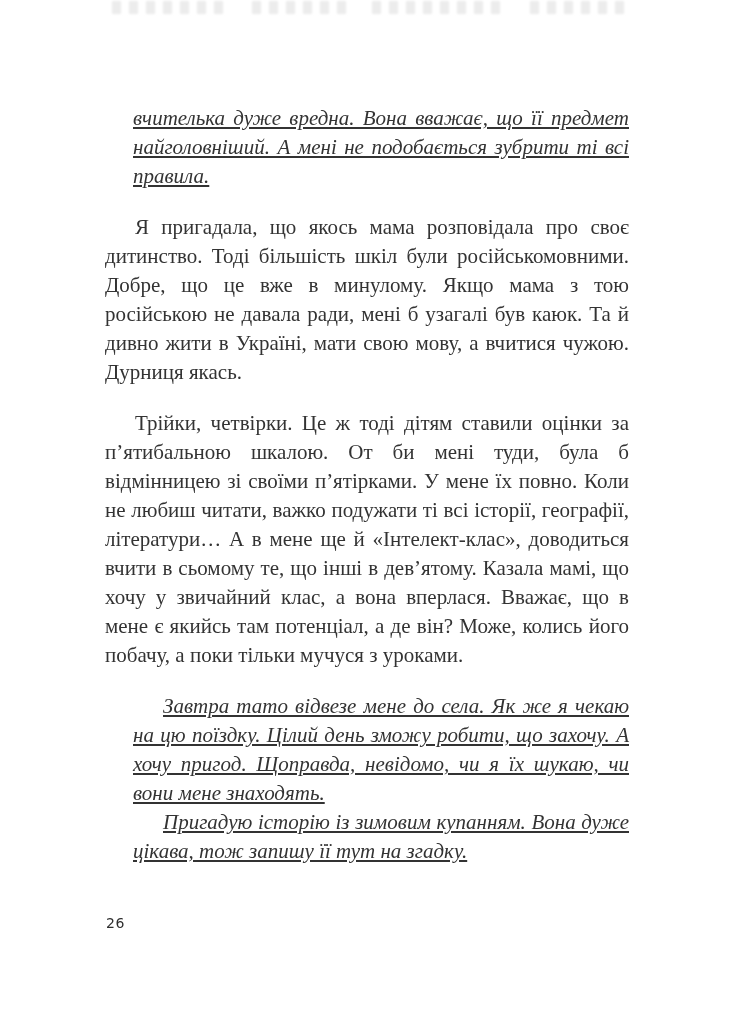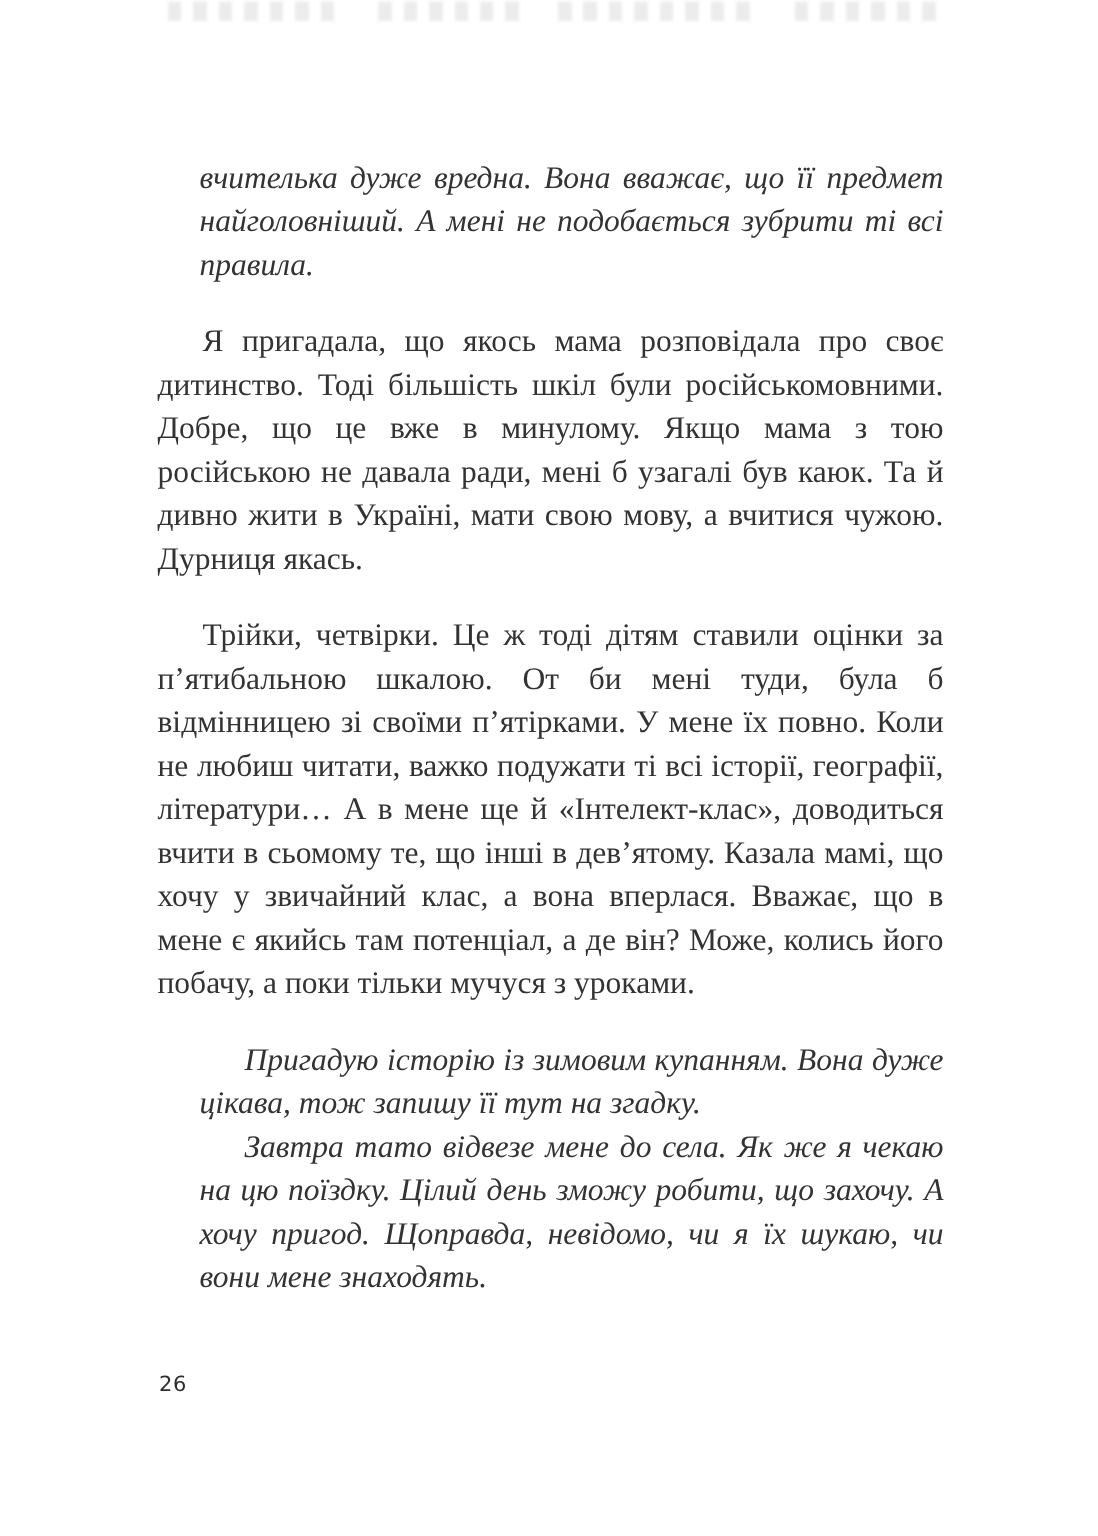--- a/index.html
+++ b/index.html
@@ -48,20 +48,21 @@
     hyphens: auto;
   }
   .text-block p {
     margin: 0 0 22px 0;
     text-indent: 30px;
   }
   .text-block p.noindent { text-indent: 0; }
   .text-block p.italic {
     font-style: italic;
     margin-left: 28px;
+    text-decoration: underline;
   }
   .text-block p.tight { margin-bottom: 0; }
 
   .page-number {
     position: absolute;
     left: 106px;
     top: 915px;
     font-family: "DejaVu Sans", sans-serif;
     font-size: 14px;
     letter-spacing: 0.5px;
@@ -78,20 +79,20 @@
   </div>
 
   <div class="text-block">
     <p class="italic noindent">вчителька дуже вредна. Вона вважає, що її предмет найголовніший. А мені не подобається зубрити ті всі правила.</p>
 
     <p>Я пригадала, що якось мама розповідала про своє дитинство. Тоді більшість шкіл були російськомовними. Добре, що це вже в минулому. Якщо мама з тою російською не давала ради, мені б узагалі був каюк. Та й дивно жити в Україні, мати свою мову, а вчитися чужою. Дурниця якась.</p>
 
 
     <p>Трійки, четвірки. Це ж тоді дітям ставили оцінки за п’ятибальною шкалою. От би мені туди, була б відмінницею зі своїми п’ятірками. У мене їх повно. Коли не любиш читати, важко подужати ті всі історії, географії, літератури… А в мене ще й «Інтелект-клас», доводиться вчити в сьомому те, що інші в дев’ятому. Казала мамі, що хочу у звичайний клас, а вона вперлася. Вважає, що в мене є якийсь там потенціал, а де він? Може, колись його побачу, а поки тільки мучуся з уроками.</p>
 
+    <p class="italic tight">Завтра тато відвезе мене до села. Як же я чекаю на цю поїздку. Цілий день зможу робити, що захочу. А хочу пригод. Щоправда, невідомо, чи я їх шукаю, чи вони мене знаходять.</p>
+
     <p class="italic tight">Пригадую історію із зимовим купанням. Вона дуже цікава, тож запишу її тут на згадку.</p>
-
-    <p class="italic tight">Завтра тато відвезе мене до села. Як же я чекаю на цю поїздку. Цілий день зможу робити, що захочу. А хочу пригод. Щоправда, невідомо, чи я їх шукаю, чи вони мене знаходять.</p>
   </div>
 
   <div class="page-number">26</div>
 
 </div>
 
 </body></html>

